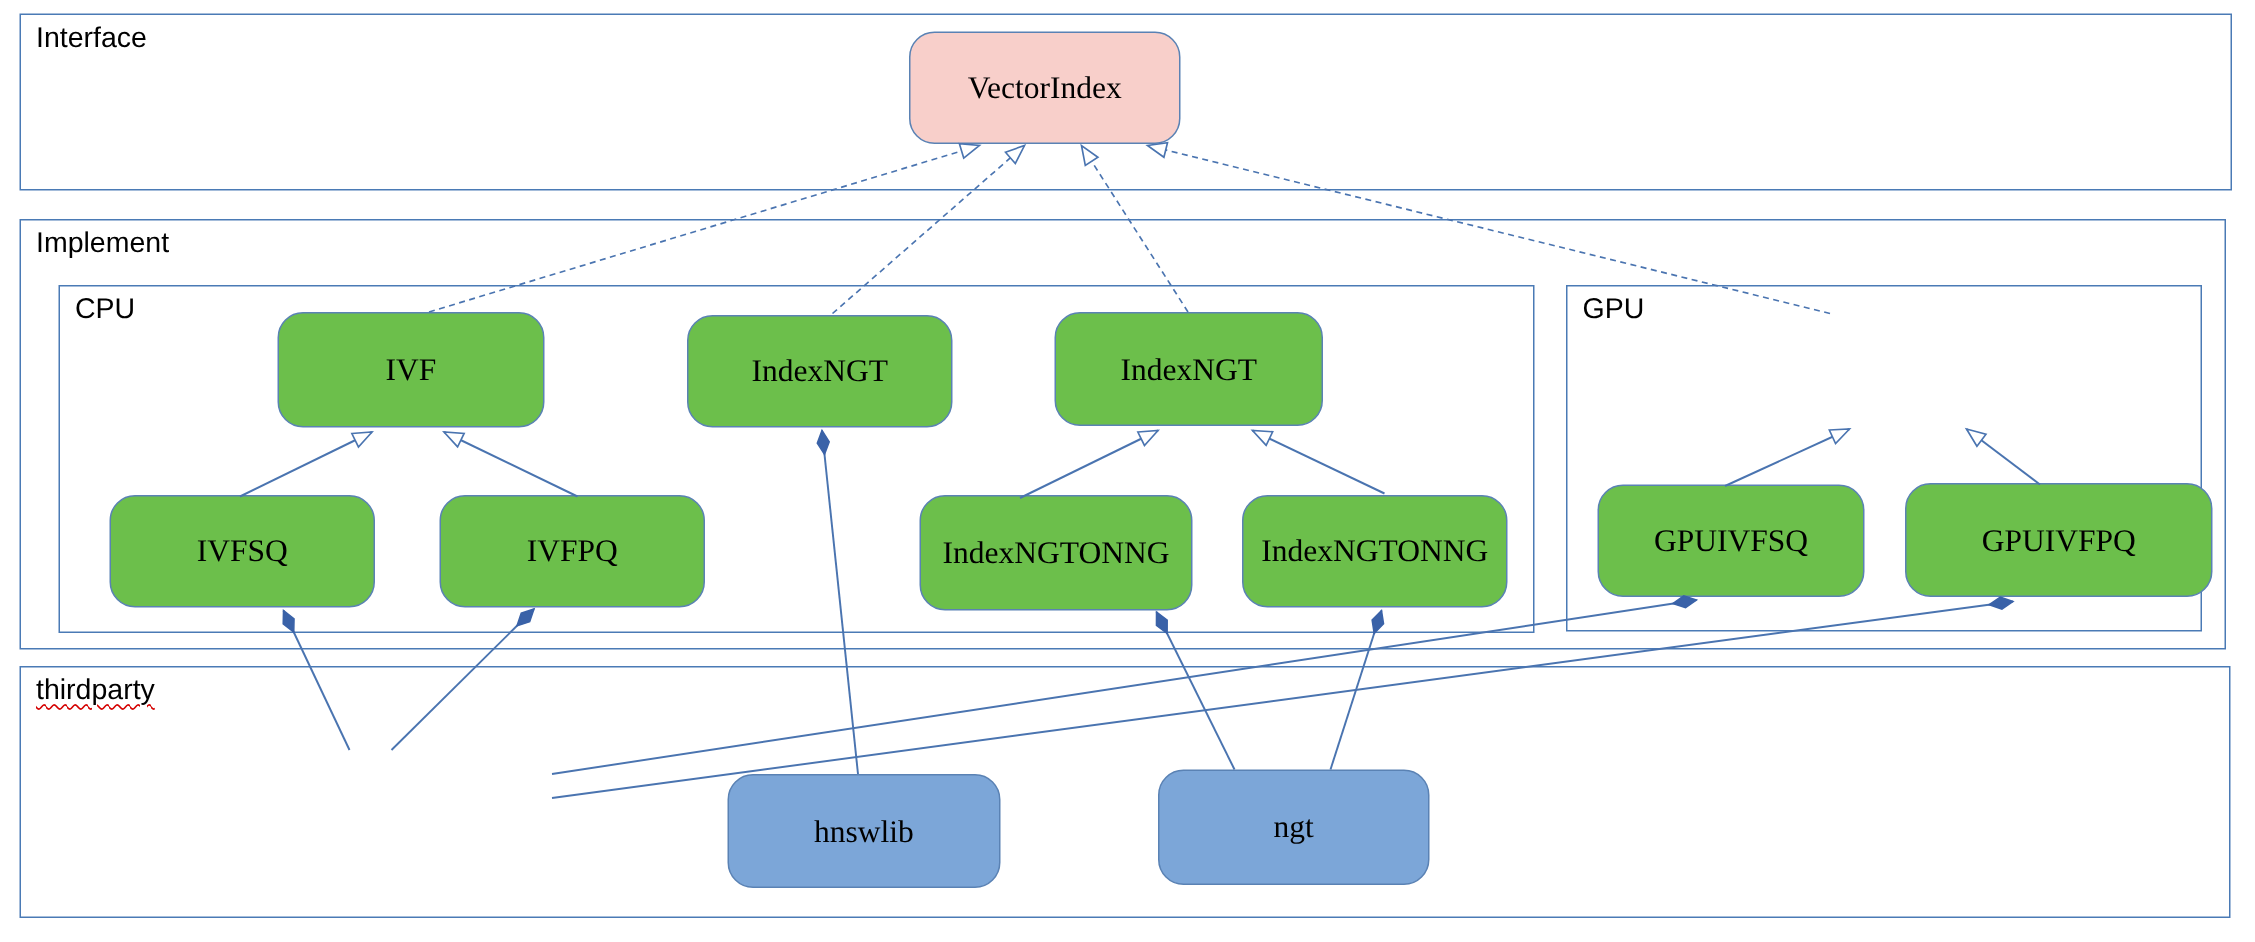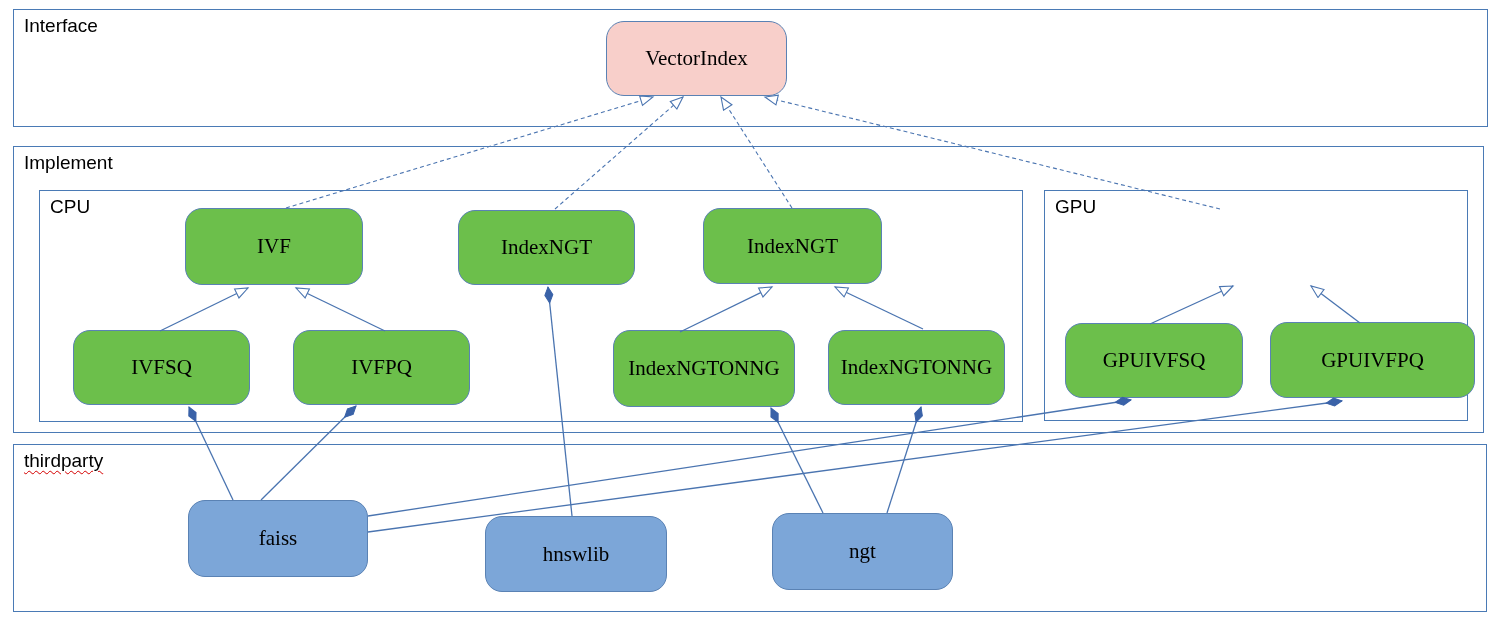--- a/index.html
+++ b/index.html
@@ -24,21 +24,21 @@
     text-underline-offset:3px;
   }
   .node {
     position:absolute; display:flex; align-items:center; justify-content:center;
     font:21px "Liberation Serif", serif; color:#000;
     border-radius:17px; border:1.5px solid #5a82b4; box-sizing:border-box;
     text-align:center;
   }
   .node.green { background:#6cbf4b; }
   .node.blue  { background:#7ca6d8; }
-  .node.pink  { background:#f8cfca;border-radius:18px; }
+  .node.pink  { background:#f8cfca; }
   .connectors {
     position:absolute; left:0; top:0; width:1503px; height:628px;
     pointer-events:none;
   }
   .edge       { stroke:#4a74b0; stroke-width:1.3; fill:none; }
   .edge.dash  { stroke-dasharray:4 3; stroke-width:1.1; }
 </style>
 </head>
 <body>
 
@@ -70,21 +70,20 @@
   <div class="node green" style="left:458px;top:210px;width:177px;height:75px">IndexNGT</div>
   <div class="node green" style="left:703px;top:208px;width:179px;height:76px">IndexNGT</div>
 
   <div class="node green" style="left:73px;top:330px;width:177px;height:75px">IVFSQ</div>
   <div class="node green" style="left:293px;top:330px;width:177px;height:75px">IVFPQ</div>
   <div class="node green" style="left:613px;top:330px;width:182px;height:77px">IndexNGTONNG</div>
   <div class="node green" style="left:828px;top:330px;width:177px;height:75px">IndexNGTONNG</div>
   <div class="node green" style="left:1065px;top:323px;width:178px;height:75px">GPUIVFSQ</div>
   <div class="node green" style="left:1270px;top:322px;width:205px;height:76px">GPUIVFPQ</div>
 
-  <div class="node blue" style="left:188px;top:500px;width:180px;height:77px">faiss</div>
   <div class="node blue" style="left:485px;top:516px;width:182px;height:76px">hnswlib</div>
   <div class="node blue" style="left:772px;top:513px;width:181px;height:77px">ngt</div>
 
   <svg class="connectors" viewBox="0 0 1503 628">
     <defs>
       <marker id="tri" markerUnits="userSpaceOnUse" markerWidth="16" markerHeight="14" refX="13.5" refY="6" orient="auto">
         <path d="M1,1 L13.5,6 L1,11 Z" fill="#ffffff" stroke="#4a74b0" stroke-width="1.1"></path>
       </marker>
       <marker id="dia" markerUnits="userSpaceOnUse" markerWidth="20" markerHeight="12" refX="18" refY="5" orient="auto">
         <path d="M2,5 L10,1 L18,5 L10,9 Z" fill="#3a62a8" stroke="#3a62a8"></path>

